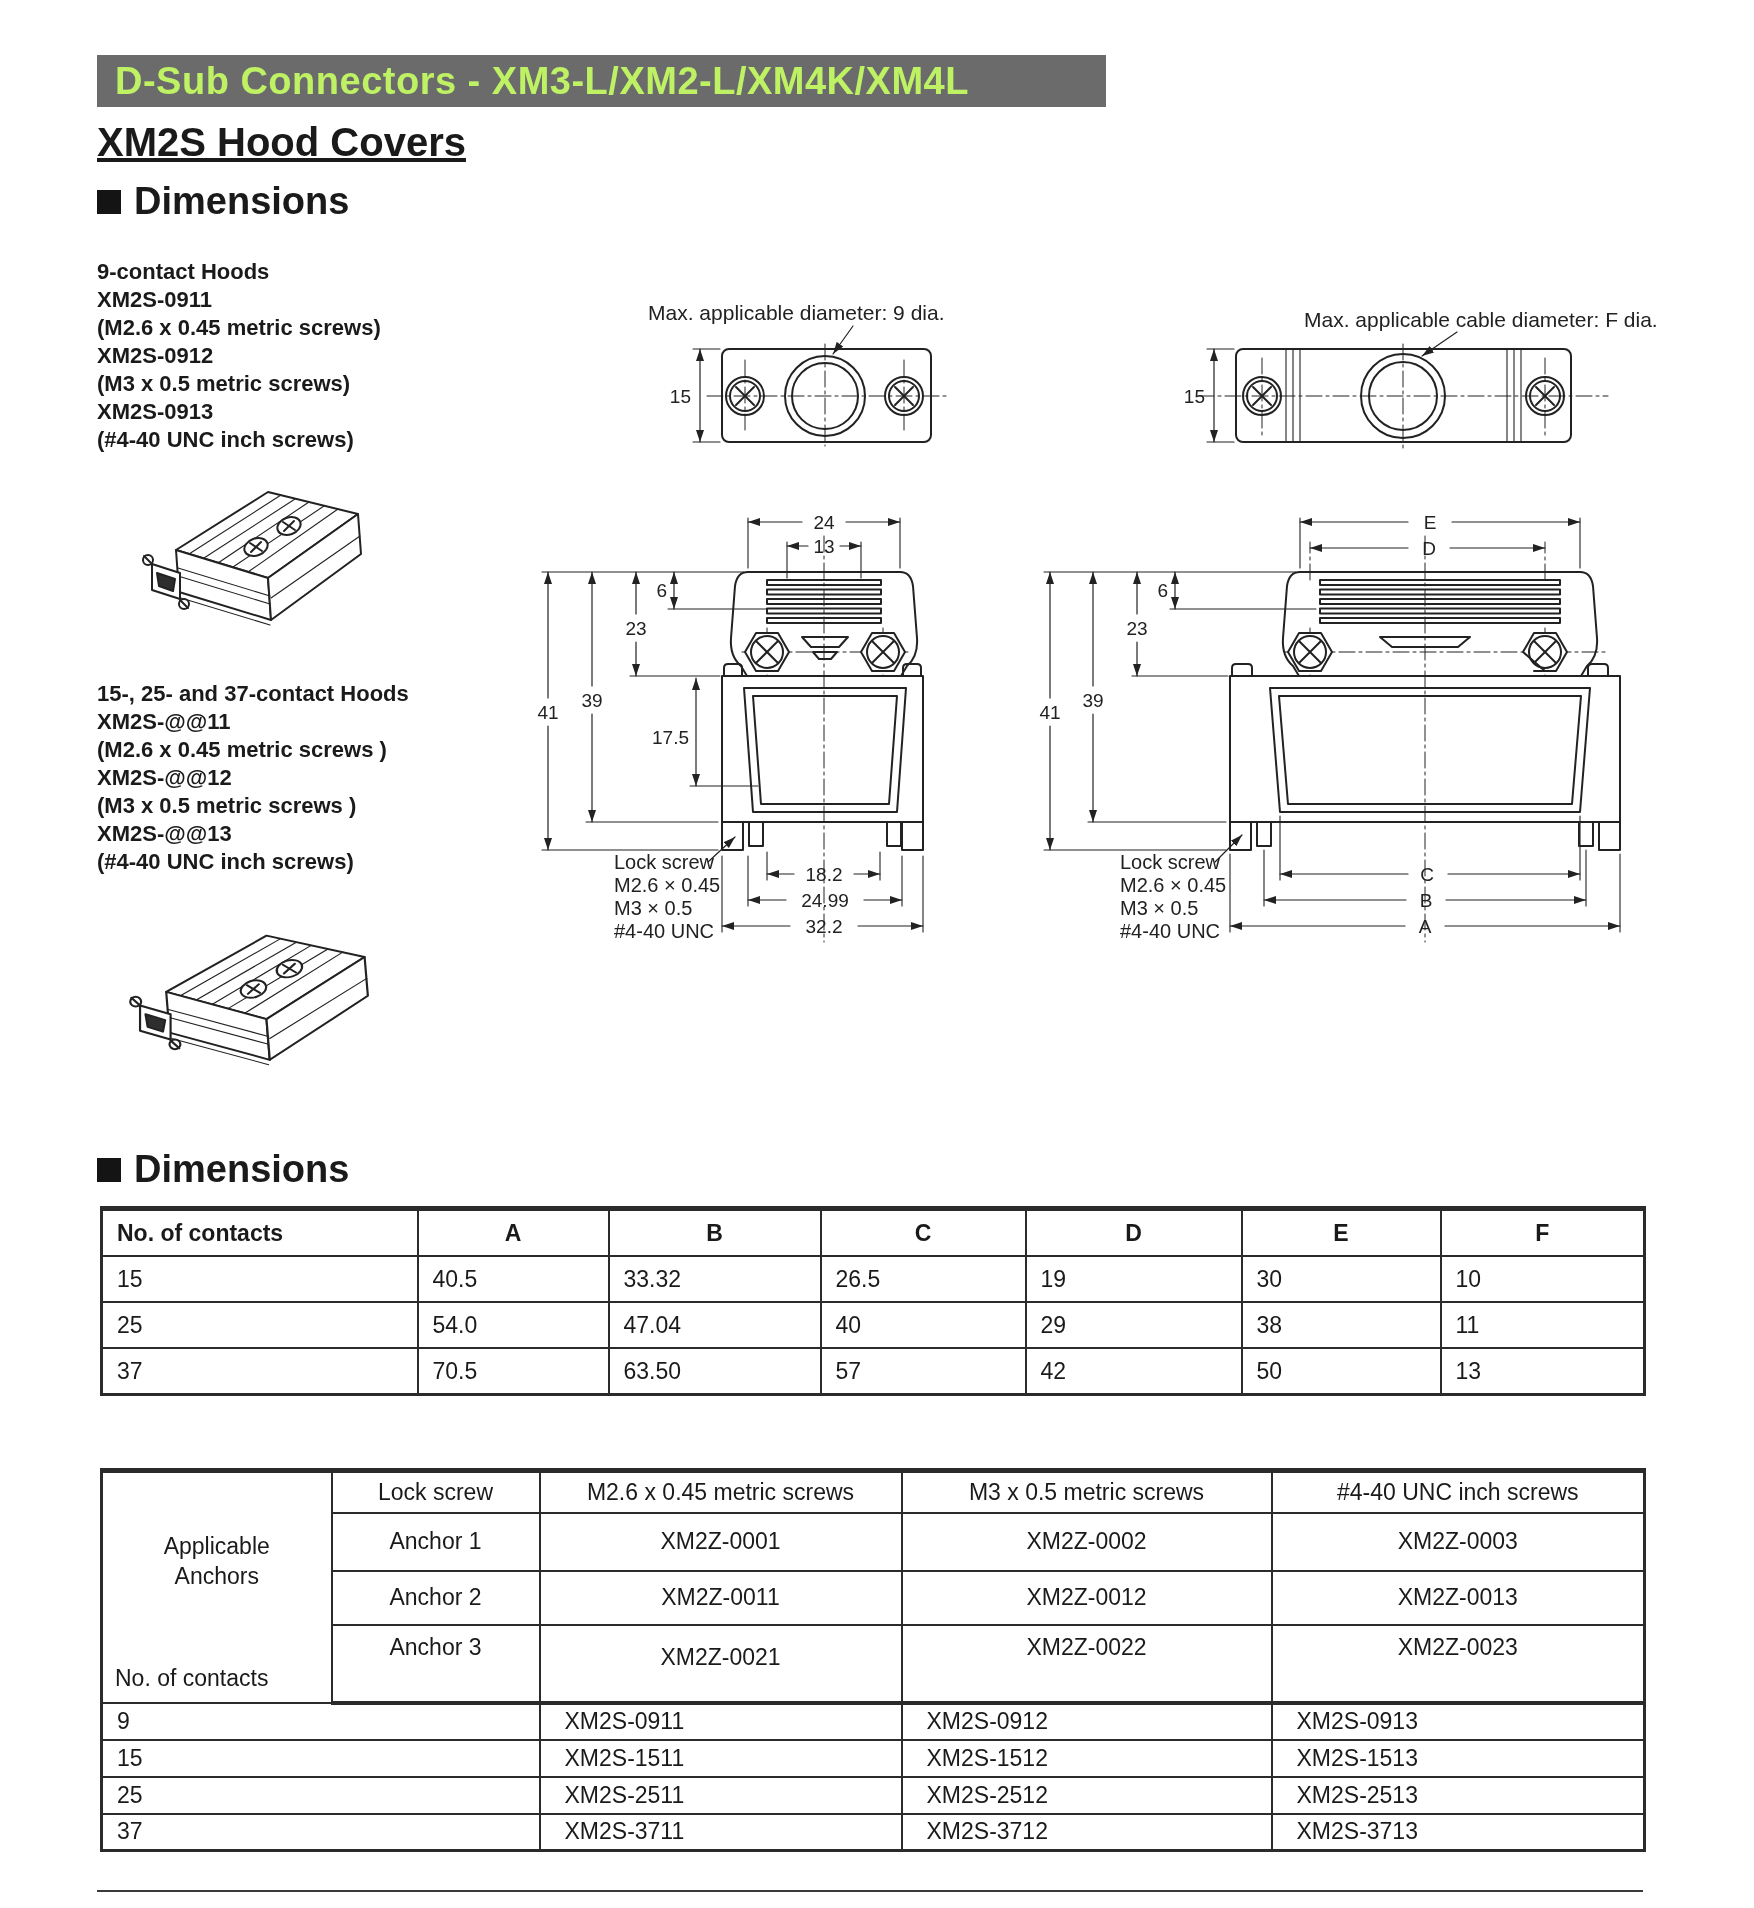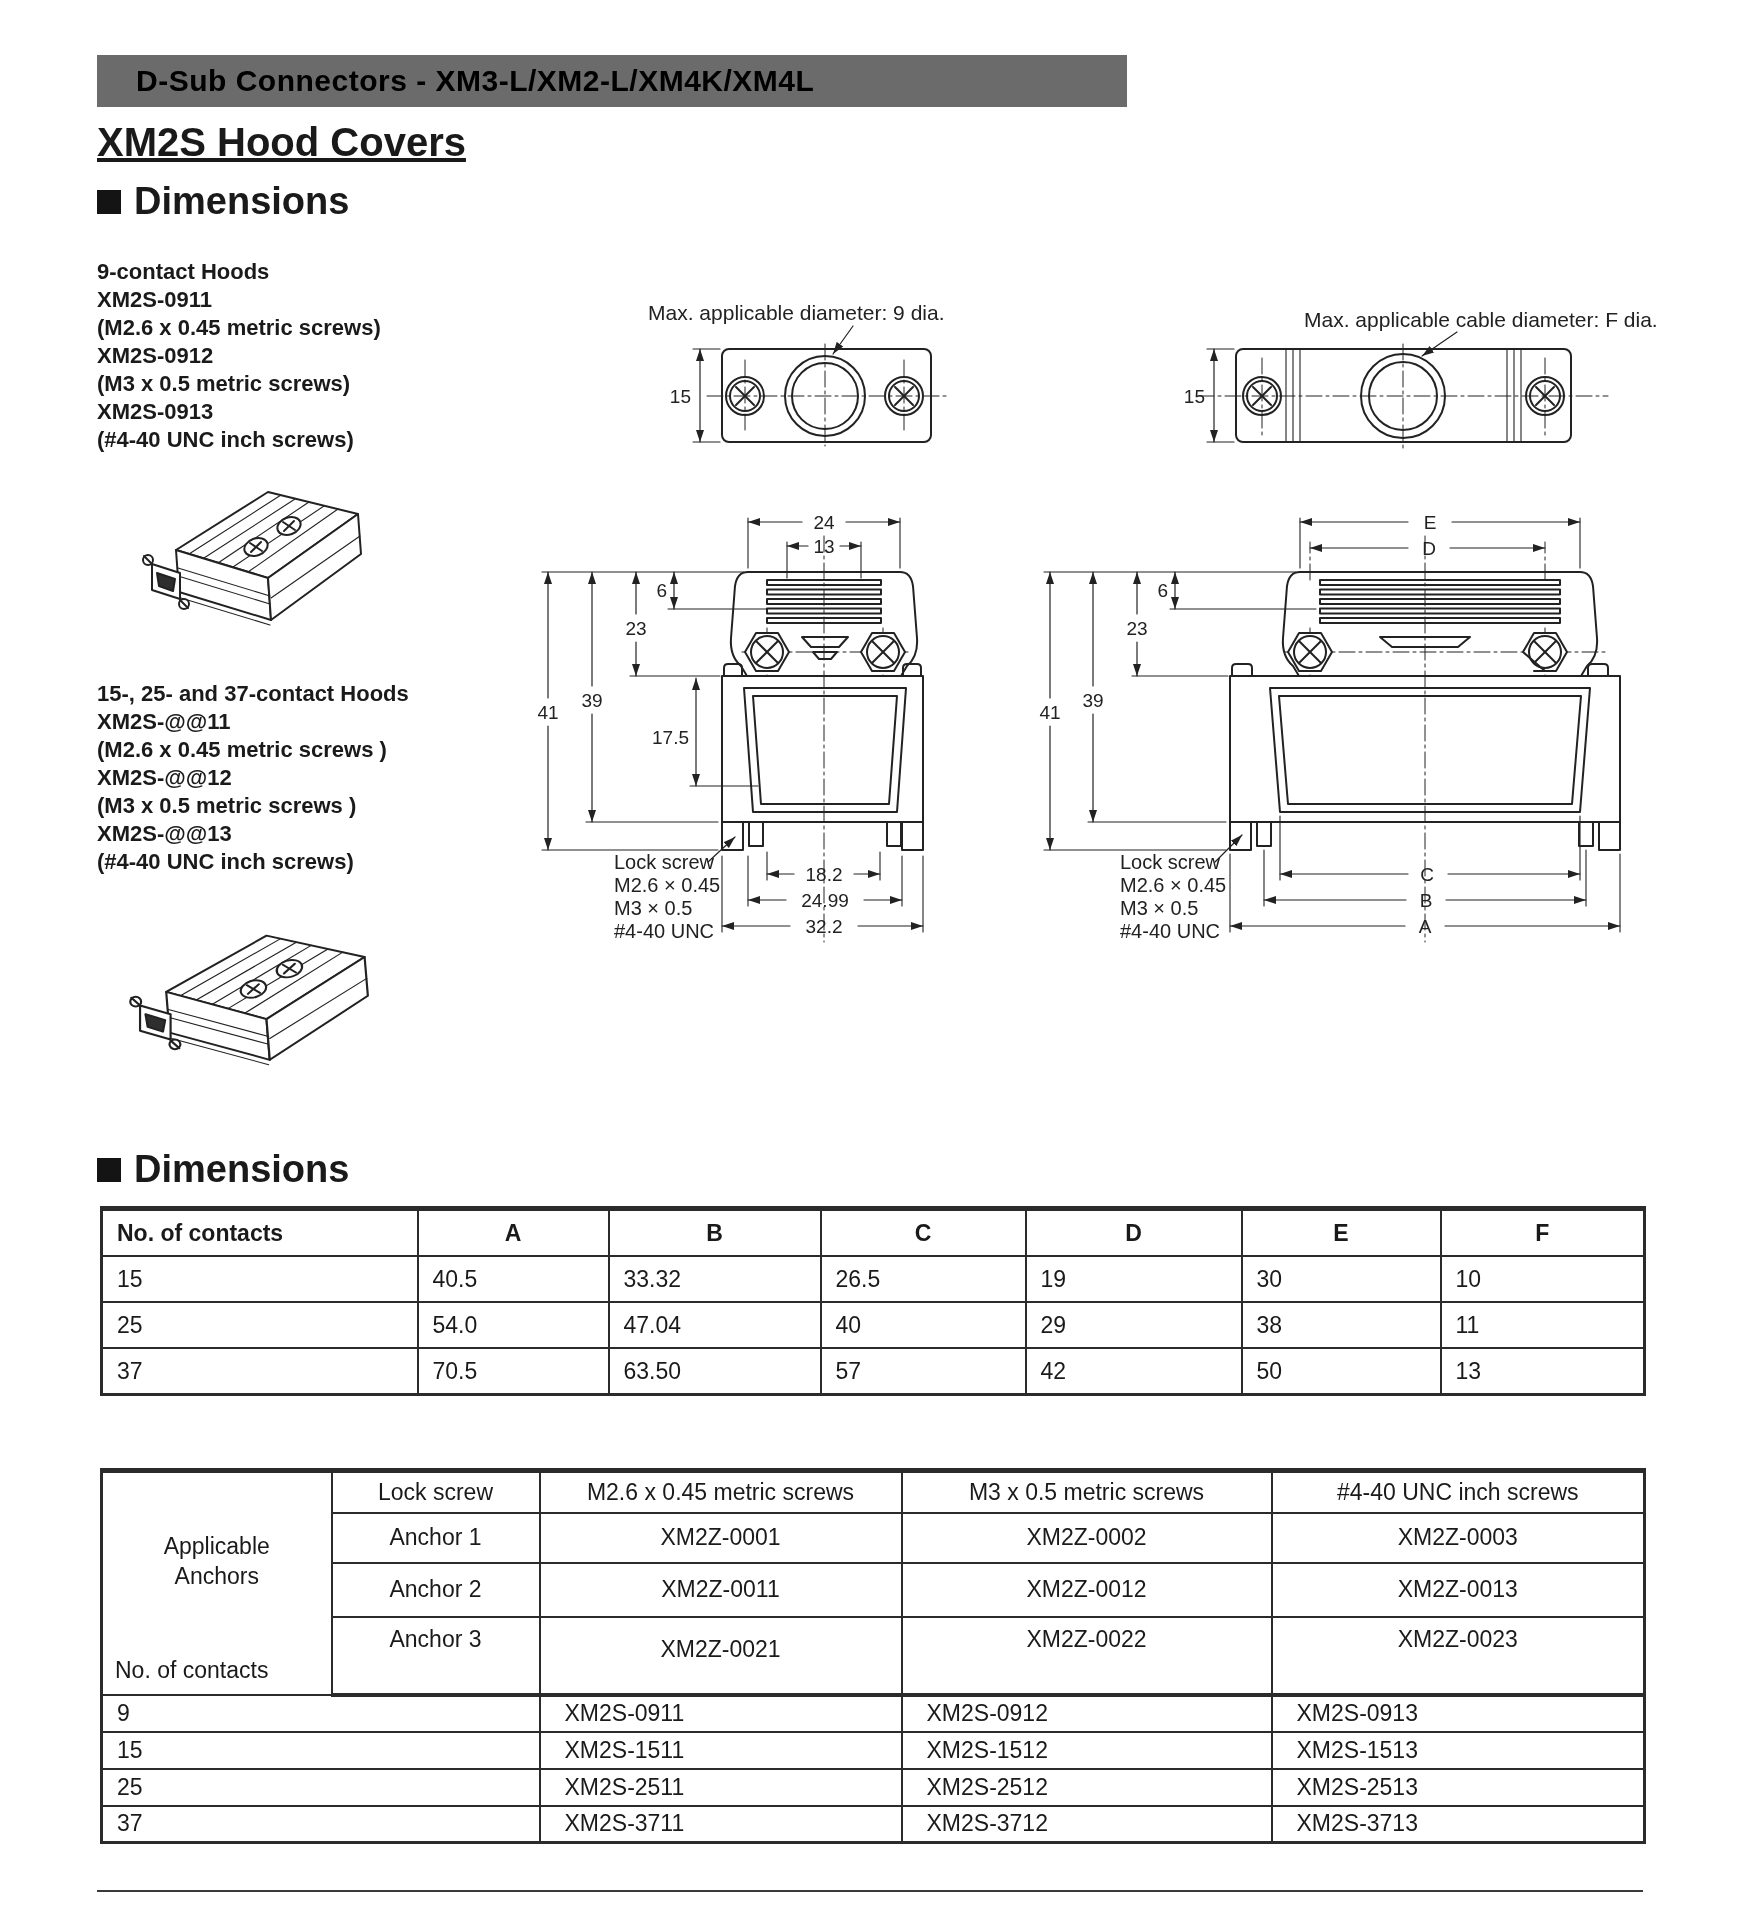--- a/index.html
+++ b/index.html
@@ -1,20 +1,20 @@
 <!DOCTYPE html>
 <html><head>
 <meta charset="utf-8">
 <style>
   html,body{margin:0;padding:0;background:#fff;}
   .page{position:relative;width:1754px;height:1908px;background:#fff;overflow:hidden;
         font-family:"Liberation Sans",sans-serif;color:#1a1a1a;}
   .abs{position:absolute;}
-  .bar{background:#6b6b6b;color:#000000;font-weight:bold;font-size:30px;line-height:52px;
-       padding-left:39px;letter-spacing:0.5px;}
+  .bar{background:#6b6b6b;color:#bef264;font-weight:bold;font-size:38px;line-height:52px;
+       padding-left:18px;letter-spacing:0.5px;}
   .pgtitle{font-size:40px;font-weight:bold;text-decoration:underline;}
   .sechead{font-size:38px;font-weight:bold;white-space:nowrap;}
   .sq{display:inline-block;width:24px;height:24px;background:#141414;margin-right:13px;}
   .ptext{font-size:22px;font-weight:bold;line-height:28px;white-space:nowrap;}
   table{border-collapse:collapse;table-layout:fixed;background:#fff;font-size:23px;}
   .dtab{border:3px solid #2b2b2b;border-top:5px solid #2b2b2b;}
   .dtab td,.dtab th{border:2px solid #2b2b2b;height:44px;padding:0 0 0 14px;text-align:left;
        font-weight:normal;vertical-align:middle;}
   .dtab th{font-weight:bold;}
   .dtab .c{text-align:center;padding:0;}
@@ -516,21 +516,21 @@
           <div>Applicable</div>
           <div>Anchors</div>
         </div>
         <div class="corner-bot">No. of contacts</div>
       </td>
       <td>Lock screw</td>
       <td>M2.6 x 0.45 metric screws</td>
       <td>M3 x 0.5 metric screws</td>
       <td>#4-40 UNC inch screws</td>
     </tr>
-    <tr style="height:50px">
+    <tr style="height:58px">
       <td>Anchor 1</td>
       <td>XM2Z-0001</td>
       <td>XM2Z-0002</td>
       <td>XM2Z-0003</td>
     </tr>
     <tr style="height:54px">
       <td>Anchor 2</td>
       <td>XM2Z-0011</td>
       <td>XM2Z-0012</td>
       <td>XM2Z-0013</td>

